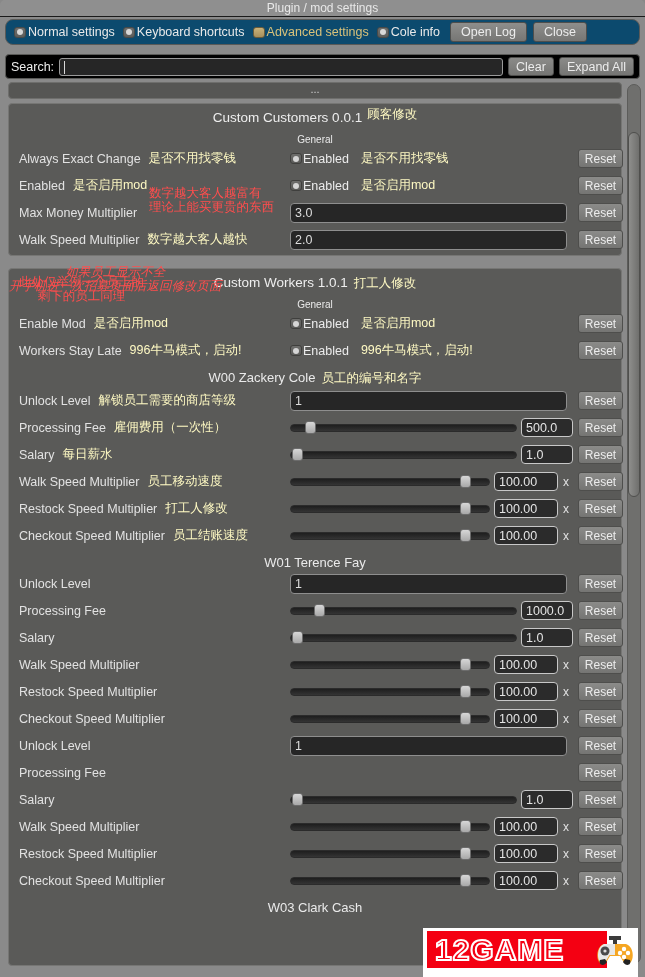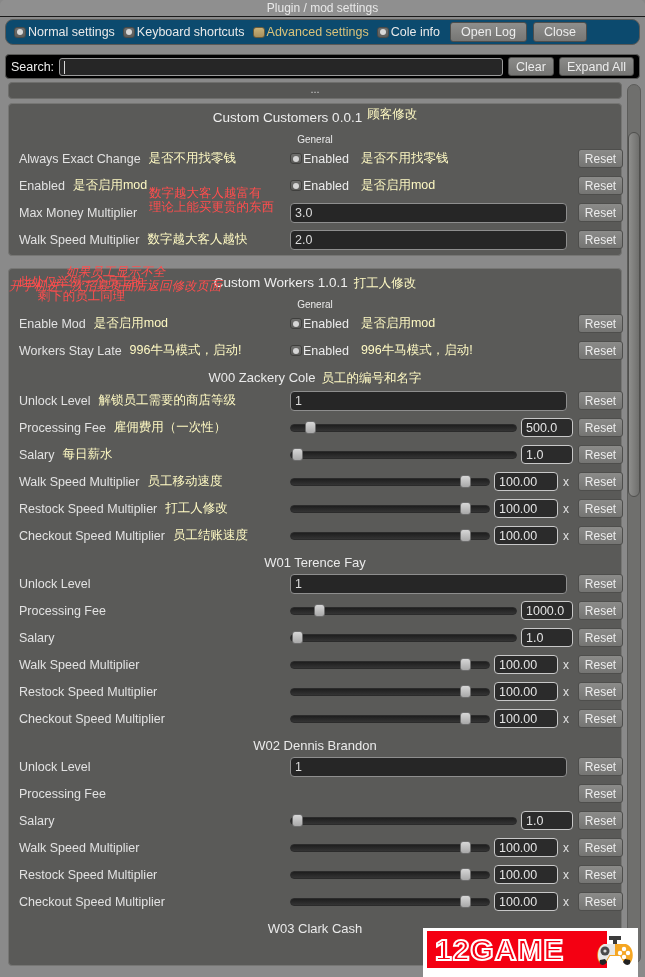--- a/index.html
+++ b/index.html
@@ -560,21 +560,20 @@
           <div class="ctl">
             <div class="slider" style="width: 200px;">
               <div class="slider-track"></div>
               <div class="slider-thumb" style="left: 170px;"></div>
             </div>
             <div class="numfield w-mult">100.00</div>
             <span class="xmark">x</span>
           </div>
           <div class="reset">Reset</div>
         </div>
-        <div class="worker-title"><span>W02 Dennis Brandon</span></div>
         <div class="row">
           <span class="row-label">Unlock Level</span>
           <div class="ctl">
             <div class="txtfield">1</div>
           </div>
           <div class="reset">Reset</div>
         </div>
         <div class="row">
           <span class="row-label">Processing Fee</span>
           <div class="reset">Reset</div>

